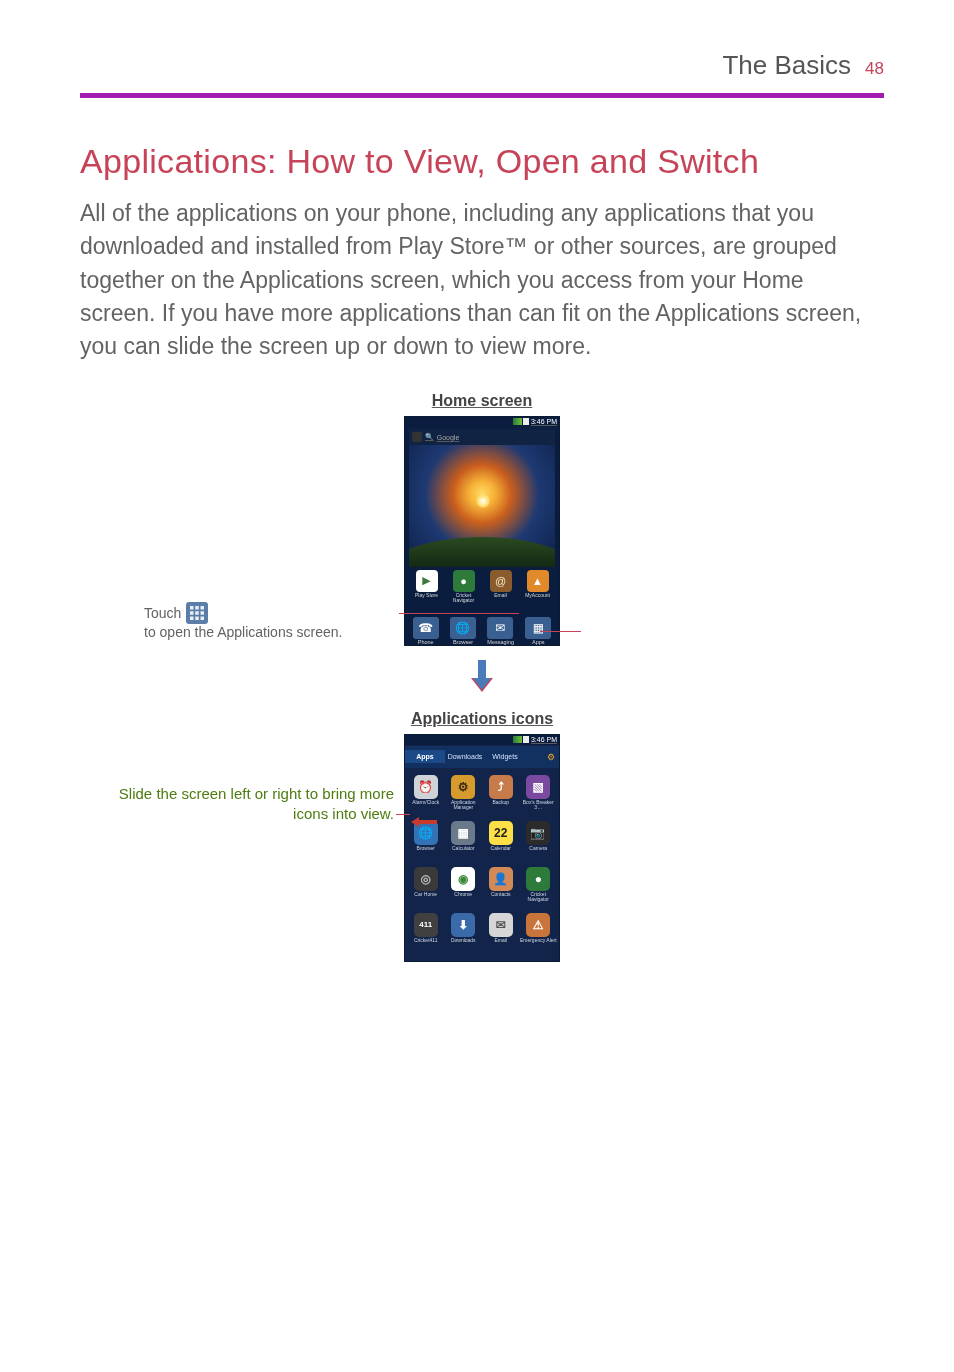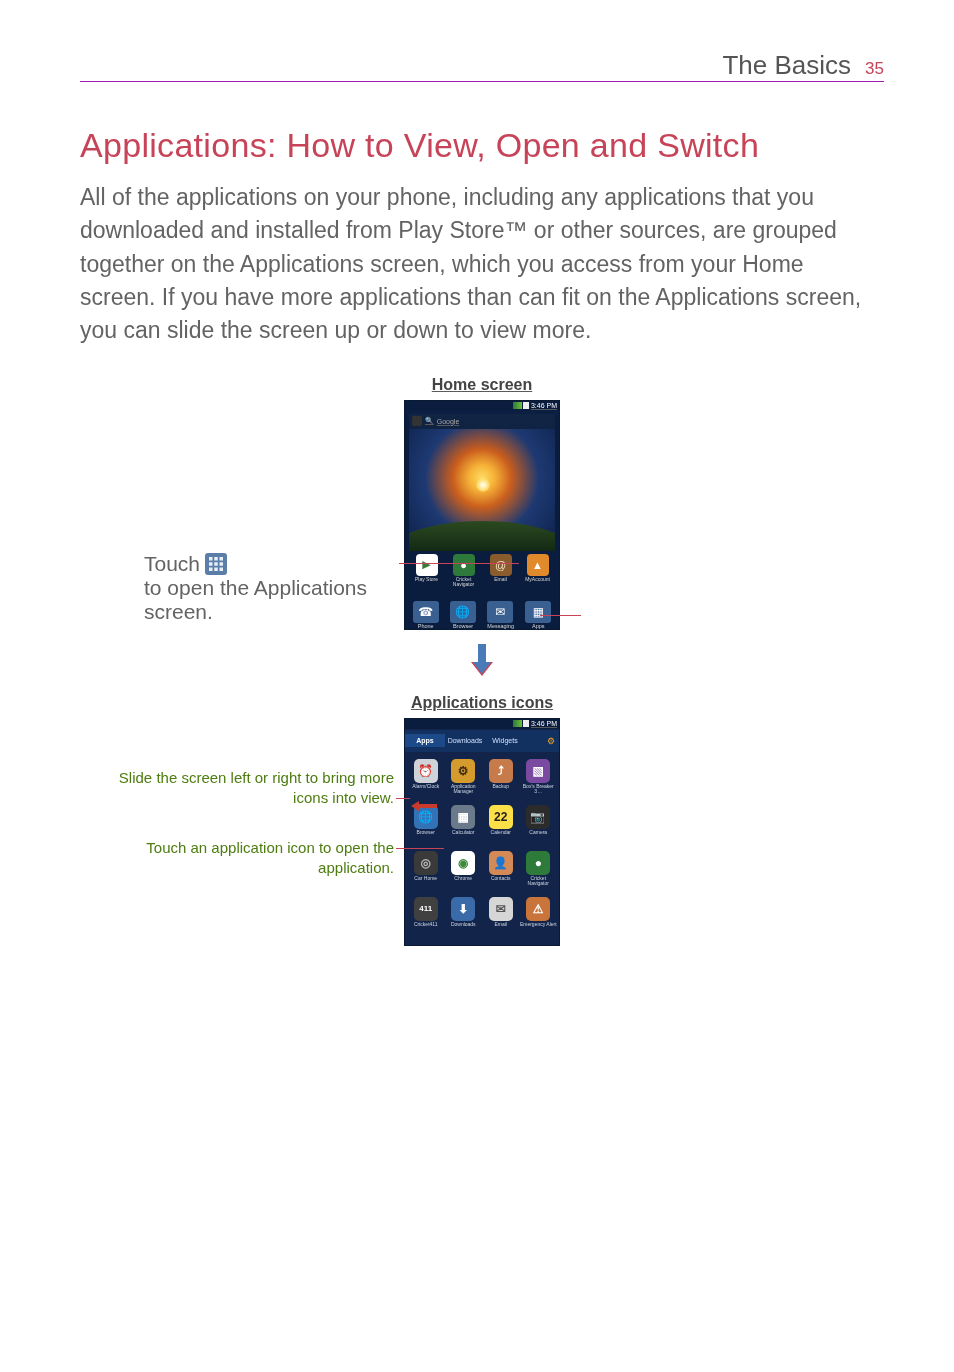--- a/index.html
+++ b/index.html
@@ -11,22 +11,22 @@
     color: #5a5a5a;
     position: relative;
   }
   .page {
     padding: 50px 70px 40px 80px;
   }
   .header-row {
     display: flex;
     justify-content: flex-end;
     align-items: baseline;
-    border-bottom: 1px solid #a21caf;
-    padding-bottom: 0;
+    border-bottom: 5px solid #a21caf;
+    padding-bottom: 12px;
     margin-bottom: 44px;
   }
   .section-title {
     font-size: 26px;
     color: #555;
     font-weight: 400;
     margin-right: 14px;
   }
   .page-num {
     font-size: 17px;
@@ -117,21 +117,21 @@
   .dock-ico {
     width:26px; height:22px; border-radius:3px;
     display:flex; align-items:center; justify-content:center;
     font-size:12px; color:#fff;
   }
   .dock-lbl { font-size:5.5px; color:#d7d7d7; text-align:center; }
 
   .callout-touch {
     position:absolute; left:-260px; bottom:6px;
     width:252px; text-align:left;
-    font-size:21px; color:#636363; font-weight:300;
+    font-size:14px; color:#636363; font-weight:300;
     display:flex; align-items:center; flex-wrap:wrap;
   }
   .apps-grid-icon {
     display:inline-flex; width:22px; height:22px;
     background:#5b7ea8; border-radius:3px; margin:0 5px;
     align-items:center; justify-content:center;
   }
   .apps-grid-icon svg { width:14px;height:14px; }
   .leader-h {
     position:absolute; height:1px; background:#c74358;
@@ -171,21 +171,21 @@
   .slide-arrow {
     position:absolute; width:26px; height:10px;
   }
 </style>
 </head>
 <body>
 
 <div class="page">
   <div class="header-row">
     <span class="section-title">The Basics</span>
-    <span class="page-num">35</span>
+    <span class="page-num">48</span>
   </div>
 
   <h1 class="main-heading">Applications: How to View, Open and Switch</h1>
 
   <p class="body-para">All of the applications on your phone, including any applications that you downloaded and installed from Play Store™ or other sources, are grouped together on the Applications screen, which you access from your Home screen. If you have more applications than can fit on the Applications screen, you can slide the screen up or down to view more.</p>
 
   <div class="centered-col">
     <div class="figure-label">Home screen</div>
 
     <div class="phone-shot">
@@ -357,20 +357,16 @@
         <svg class="slide-arrow" style="left:6px; top:82px;" viewBox="0 0 26 10">
           <rect x="6" y="3" width="20" height="4" fill="#c83a2c"></rect>
           <polygon points="0,5 8,0 8,10" fill="#c83a2c"></polygon>
         </svg>
       </div>
 
       <div class="callout-right" style="left:-310px; top:50px; width:300px;">
         <span>Slide the screen left or right to bring more icons into view.</span>
         <div class="leader-h" style="left:302px; top:30px; width:14px;"></div>
       </div>
-      <div class="callout-right" style="left:-310px; top:120px; width:300px;">
-        <span>Touch an application icon to open the application.</span>
-        <div class="leader-h" style="left:302px; top:10px; width:48px;"></div>
-      </div>
     </div>
 
   </div>
 </div>
 
 </body></html>

